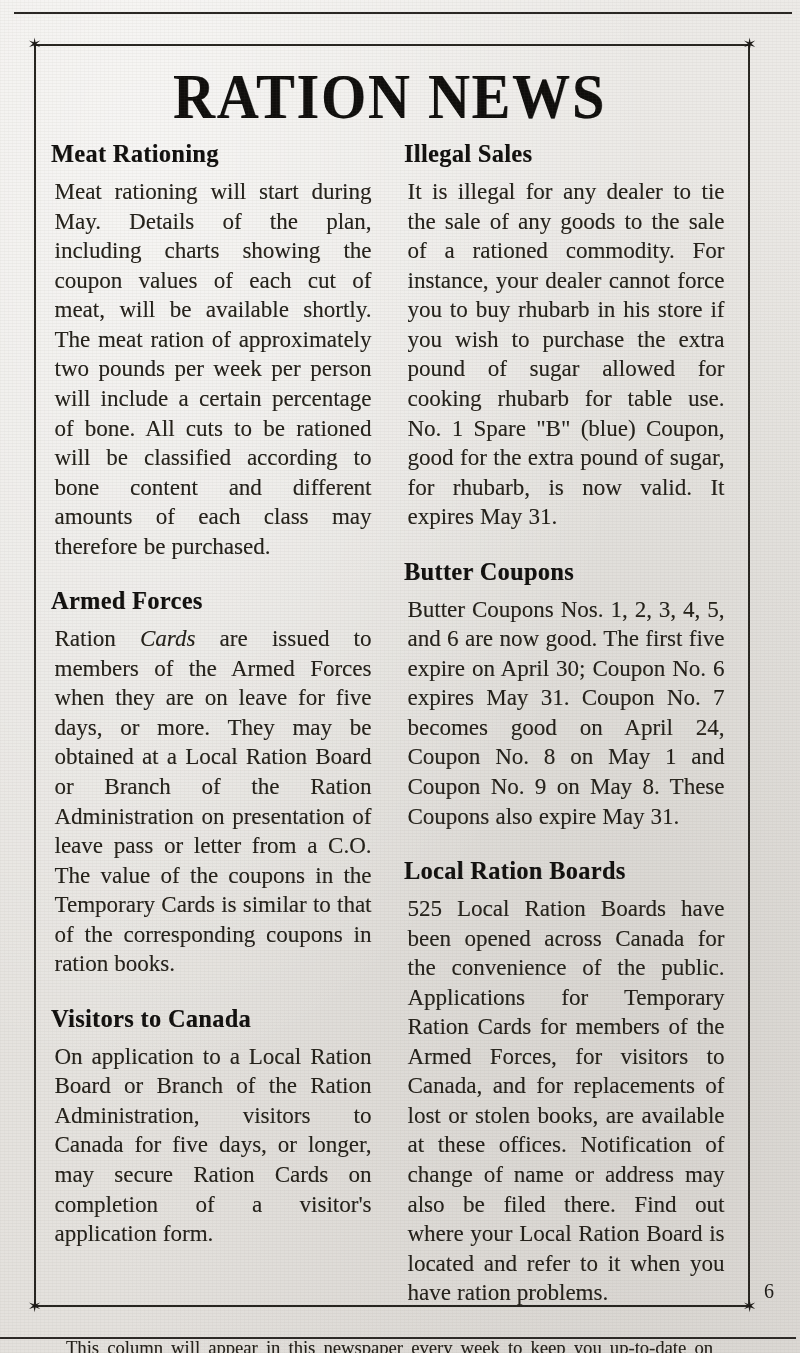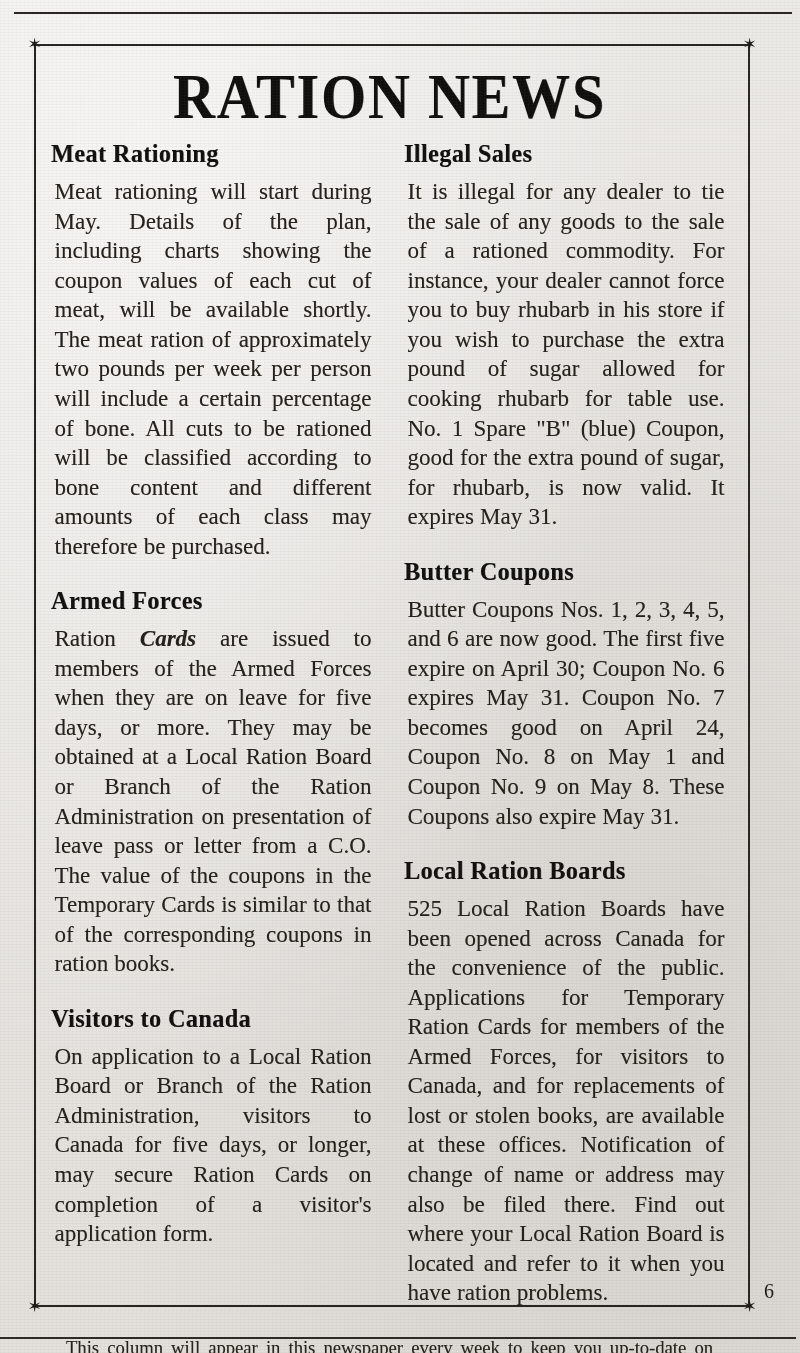--- a/index.html
+++ b/index.html
@@ -115,21 +115,21 @@
   p.body {
     margin: 4px;
     font-size: 23px;
     line-height: 1.285;
     text-align: justify;
     text-justify: inter-word;
     word-spacing: 0.4px;
     color: #232019;
     text-shadow: 0.3px 0.2px 0.6px rgba(60,55,50,0.35);
   }
-  p.body i { font-style: italic; font-weight: bold; }
+  p.body i { font-style: italic; }
 
   .footnote {
     margin-top: 24px;
     font-size: 18.6px;
     line-height: 1.3;
     text-align: justify;
     word-spacing: 2px;
     color: #232019;
     text-shadow: 0.3px 0.2px 0.6px rgba(60,55,50,0.35);
     padding: 0 2px;

